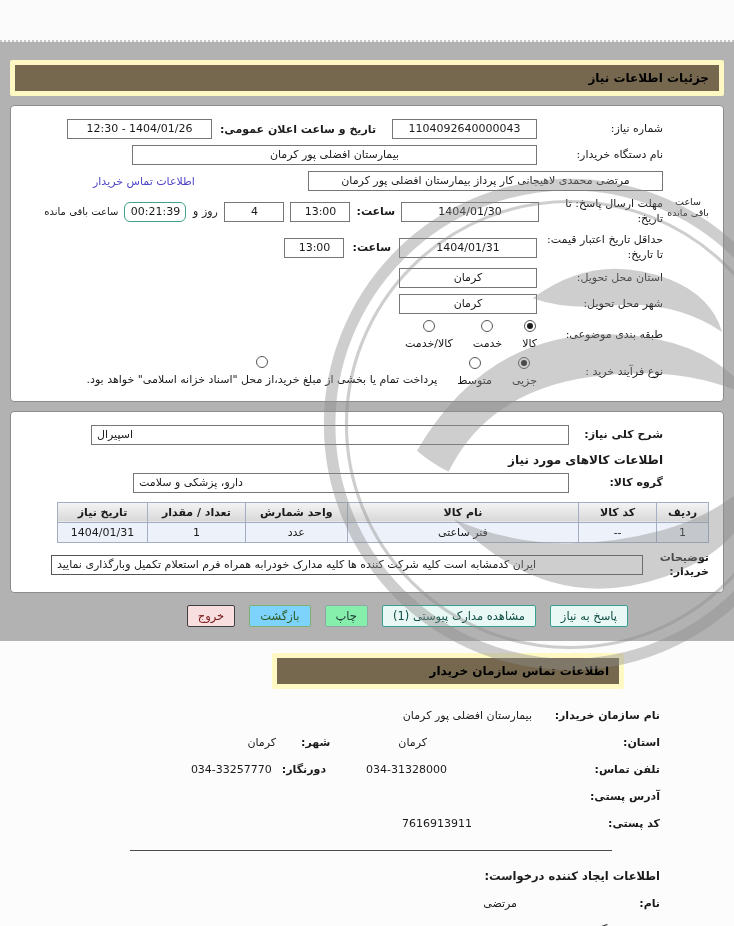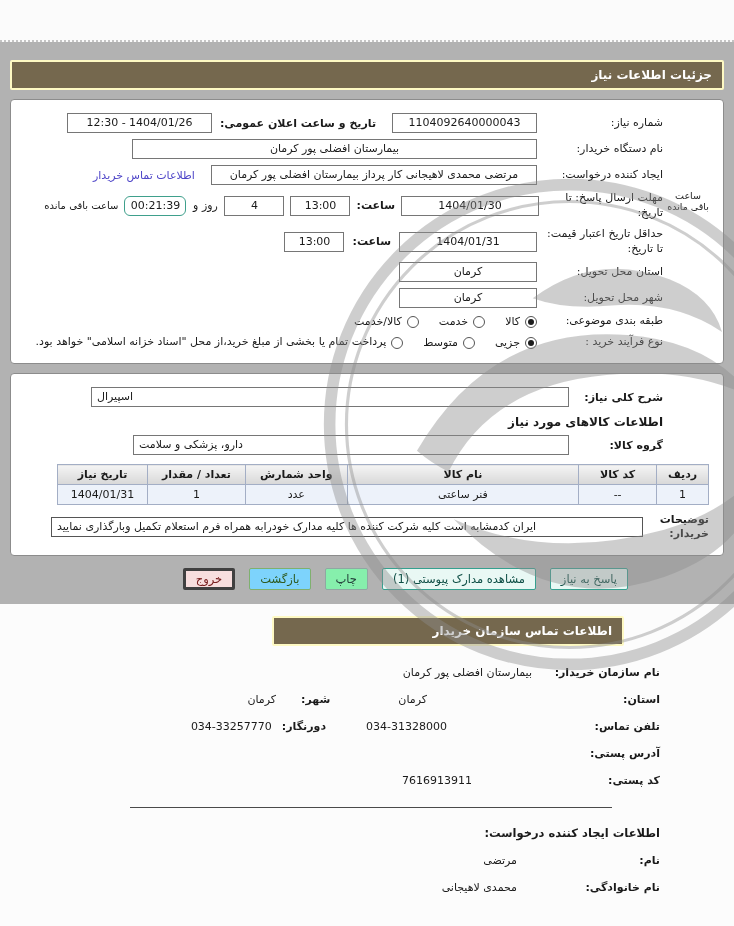--- a/index.html
+++ b/index.html
@@ -10,22 +10,22 @@
     color: #1a1a1a;
   }
   .page { position: relative; width: 734px; height: 926px; overflow: hidden; background:#b2b2b2; }
 
   .top-strip { height: 42px; background: #fbfbfb; border-bottom: 2px dotted #c3c3c3; }
 
   .content { padding: 0 10px; }
 
   .bar {
     background: #75684e;
-    border: 2px solid #fef9c3;
-    color: #ffffff;
+    border: 5px solid #fef9c3;
+    color: #000000;
     font-weight: bold;
     font-size: 12px;
     padding: 6px 10px;
     text-align: right;
   }
   .bar1 { margin-top: 18px; border-radius: 2px; }
   .bar2 { width: 352px; margin-left: 262px; margin-right: auto; border-radius: 2px; }
 
   .panel {
     background: #ffffff;
@@ -62,21 +62,21 @@
 
   .stack-label {
     position: absolute; right: 2px; top: -1px; width: 46px;
     font-size: 9.5px; line-height: 1.2; text-align: center; color: #222;
   }
   .small-word { width: 26px; font-size: 11px; line-height: 1.15; text-align: center; }
   .small-cap { font-size: 10px; width: 76px; line-height: 1.2; }
 
   .link { color: #4f46c8; font-size: 11px; cursor: pointer; margin-left: 72px; white-space: nowrap; }
 
-  .ropt { display: inline-flex; align-items: center; gap: 5px; cursor: pointer; }
+  .ropt { display: inline-flex; align-items: center; gap: 5px; cursor: pointer; flex-direction: column; }
   .radio {
     width: 12px; height: 12px; border: 1px solid #555; border-radius: 50%;
     background: #fff; display: inline-block; position: relative; flex-shrink: 0;
   }
   .radio.on::after { content:""; position:absolute; inset:2px; background:#1c1c1c; border-radius:50%; }
   .optgap { display:inline-flex; gap: 20px; align-items:center; flex-wrap: nowrap; }
   .optlabel { white-space: nowrap; }
   .optlabel.long { white-space: normal; line-height: 1.3; }
 
   .sect-title { font-weight: bold; font-size: 12px; padding-right: 50px; margin: 8px 0 4px; }
@@ -94,21 +94,21 @@
   .lab-notes { font-weight: bold; width: 58px; flex-shrink: 0; text-align: right; line-height: 1.3; }
 
   .btnrow { display: flex; gap: 14px; padding-right: 96px; margin-top: 12px; align-items: center; }
   .btn {
     height: 22px; padding: 0 10px; font-size: 11.5px; font-family: inherit;
     border-radius: 2px; cursor: pointer; white-space: nowrap;
   }
   .btn.teal { background: #e9f8f4; border: 1px solid #35a08f; color: #0f4f46; }
   .btn.print { background: #86efac; border: 1px solid #8fa8a2; color: #26413c; }
   .btn.back  { background: #7dd3fc; border: 1px solid #7fb06f; color: #2e5a1f; }
-  .btn.exit  { background: #f8dede; border: 3px solid #404040; color: #7a2020; }
+  .btn.exit  { background: #f8dede; border: 1px solid #404040; color: #7a2020; }
 
   .lower { margin: 14px -10px 0; background: #fcfcfc; padding: 12px 10px 60px; min-height: 330px; }
 
   .crow { display: flex; align-items: flex-start; padding-right: 64px; margin: 14px 0; font-size: 11px; }
   .clab { font-weight: bold; width: 118px; flex-shrink: 0; text-align: right; }
   .clab2 { font-weight: bold; white-space: nowrap; }
   .cval { white-space: nowrap; }
   .m10{margin-right:10px} .m25{margin-right:25px} .m40{margin-right:40px}
   .m68{margin-right:68px} .m70{margin-right:70px} .m90{margin-right:90px}
   .m95{margin-right:95px} .m115{margin-right:115px}
@@ -151,21 +151,20 @@
       </div>
 
       <div class="frow">
         <span class="lab">نام دستگاه خریدار:</span>
         <div class="box w405">
             <span>بیمارستان افضلی پور کرمان</span>
           </div>
       </div>
 
       <div class="frow">
-        <span class="lab">ایجاد کننده درخواست:</span>
         <div class="box w355">
             <span>مرتضی محمدی لاهیجانی کار پرداز بیمارستان افضلی پور کرمان</span>
           </div>
         <span class="spacer"></span>
         <a class="link">اطلاعات تماس خریدار</a>
       </div>
 
       <div class="frow tight">
         <span class="stack-label">ساعت باقی مانده</span>
         <span class="lab">مهلت ارسال پاسخ: تا تاریخ:</span>

